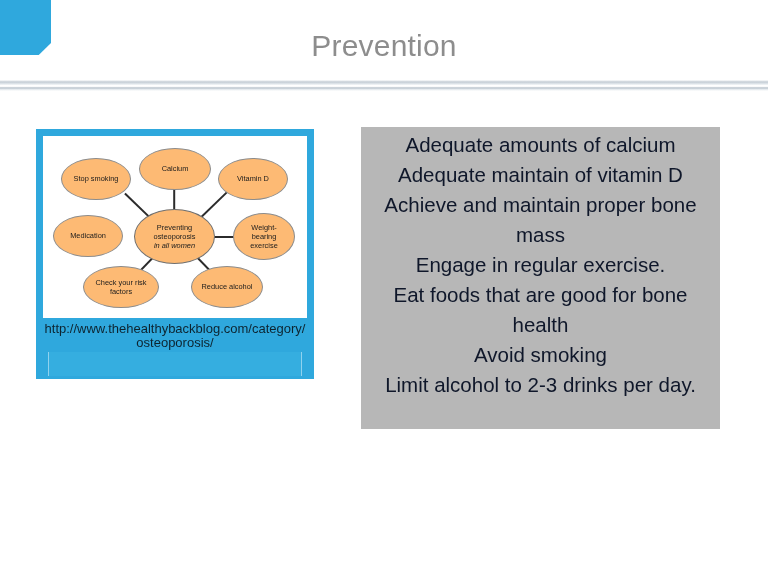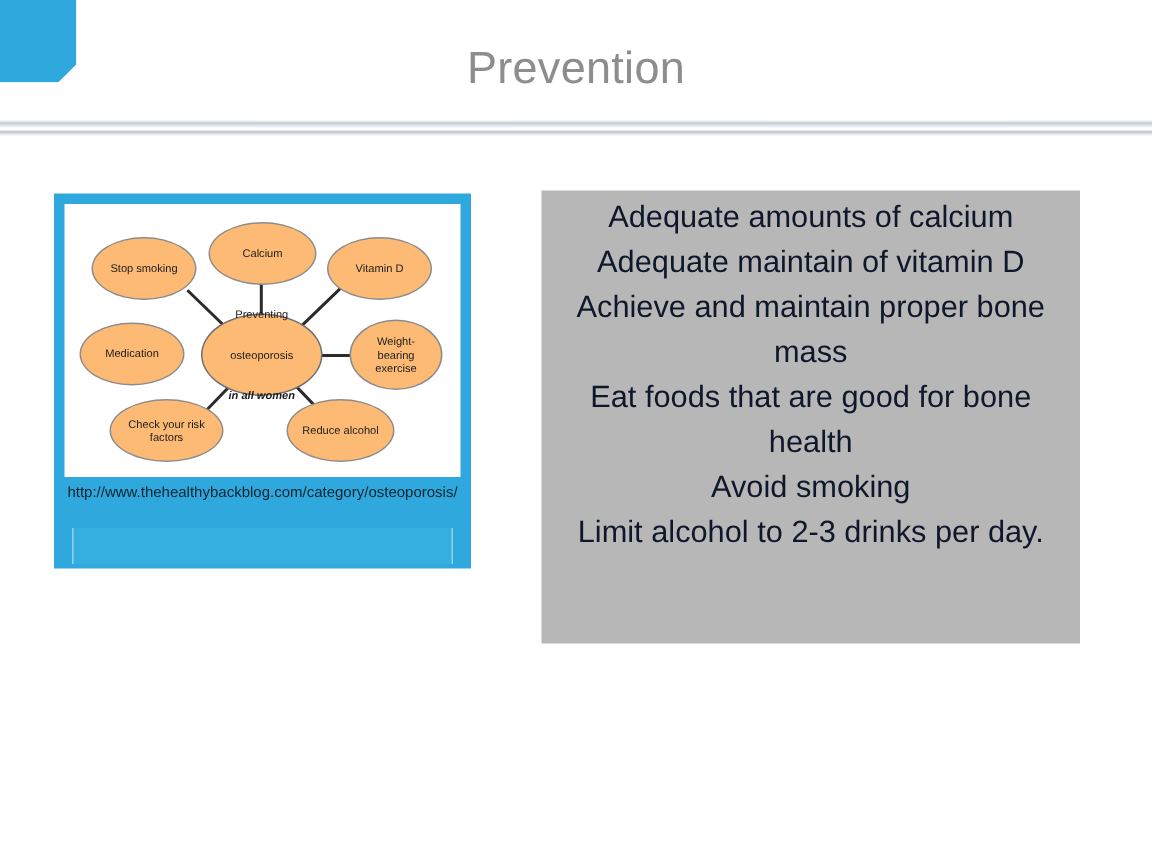--- a/index.html
+++ b/index.html
@@ -74,21 +74,21 @@
     position: relative;
     width: 264px;
     height: 182px;
     background: #ffffff;
     overflow: hidden;
   }
   .caption {
     width: 100%;
     text-align: center;
     color: #0d2430;
-    font-size: 10px;
+    font-size: 13px;
     line-height: 14px;
     padding-top: 4px;
     box-sizing: border-box;
     word-break: break-all;
   }
   .picture-footer {
     position: absolute;
     left: 12px;
     top: 223px;
     width: 254px;
@@ -110,25 +110,24 @@
     justify-content: center;
     text-align: center;
     font-size: 7.4px;
     line-height: 9.2px;
     color: #1b1b1b;
     box-sizing: border-box;
     z-index: 2;
   }
   .node.center {
     border-color: #6f6f6f;
-    gap: 18px;
   }
   .node .l2 {
     font-style: italic;
-    font-weight: bold;
+    font-weight: normal;
   }
   .edge {
     position: absolute;
     background: #2b2b2b;
     transform-origin: 0 50%;
     z-index: 1;
   }
 
   
   .text-block {
@@ -186,21 +185,21 @@
       </div>
 
       <div class="node" style="left:190px; top:77px; width:62px; height:47px; padding:0 6px;">
         <span>Weight-bearing exercise</span>
       </div>
 
       <div class="node" style="left:148px; top:130px; width:72px; height:42px;">
         <span>Reduce alcohol</span>
       </div>
 
-      <div class="node" style="left:30px; top:130px; width:76px; height:42px; padding:0 5px;">
+      <div class="node" style="left:40px; top:130px; width:76px; height:42px; padding:0 5px;">
         <span>Check your risk factors</span>
       </div>
 
       <div class="node" style="left:10px; top:79px; width:70px; height:42px;">
         <span>Medication</span>
       </div>
 
       <div class="node center" style="left:91px; top:73px; width:81px; height:55px; flex-direction:column;">
         <span>Preventing</span>
         <span>osteoporosis</span>
@@ -211,18 +210,19 @@
 
     <div class="caption">http://www.thehealthybackblog.com/category/osteoporosis/</div>
 
     <div class="picture-footer"></div>
   </div>
 
   <div class="text-block">
     <p>Adequate amounts of calcium</p>
     <p>Adequate maintain of vitamin D</p>
     <p>Achieve and maintain proper bone mass</p>
+    <p>Engage in regular exercise.</p>
     <p>Eat foods that are good for bone health</p>
     <p>Avoid smoking</p>
     <p>Limit alcohol to 2-3 drinks per day.</p>
   </div>
 
 </div>
 
 </body></html>

